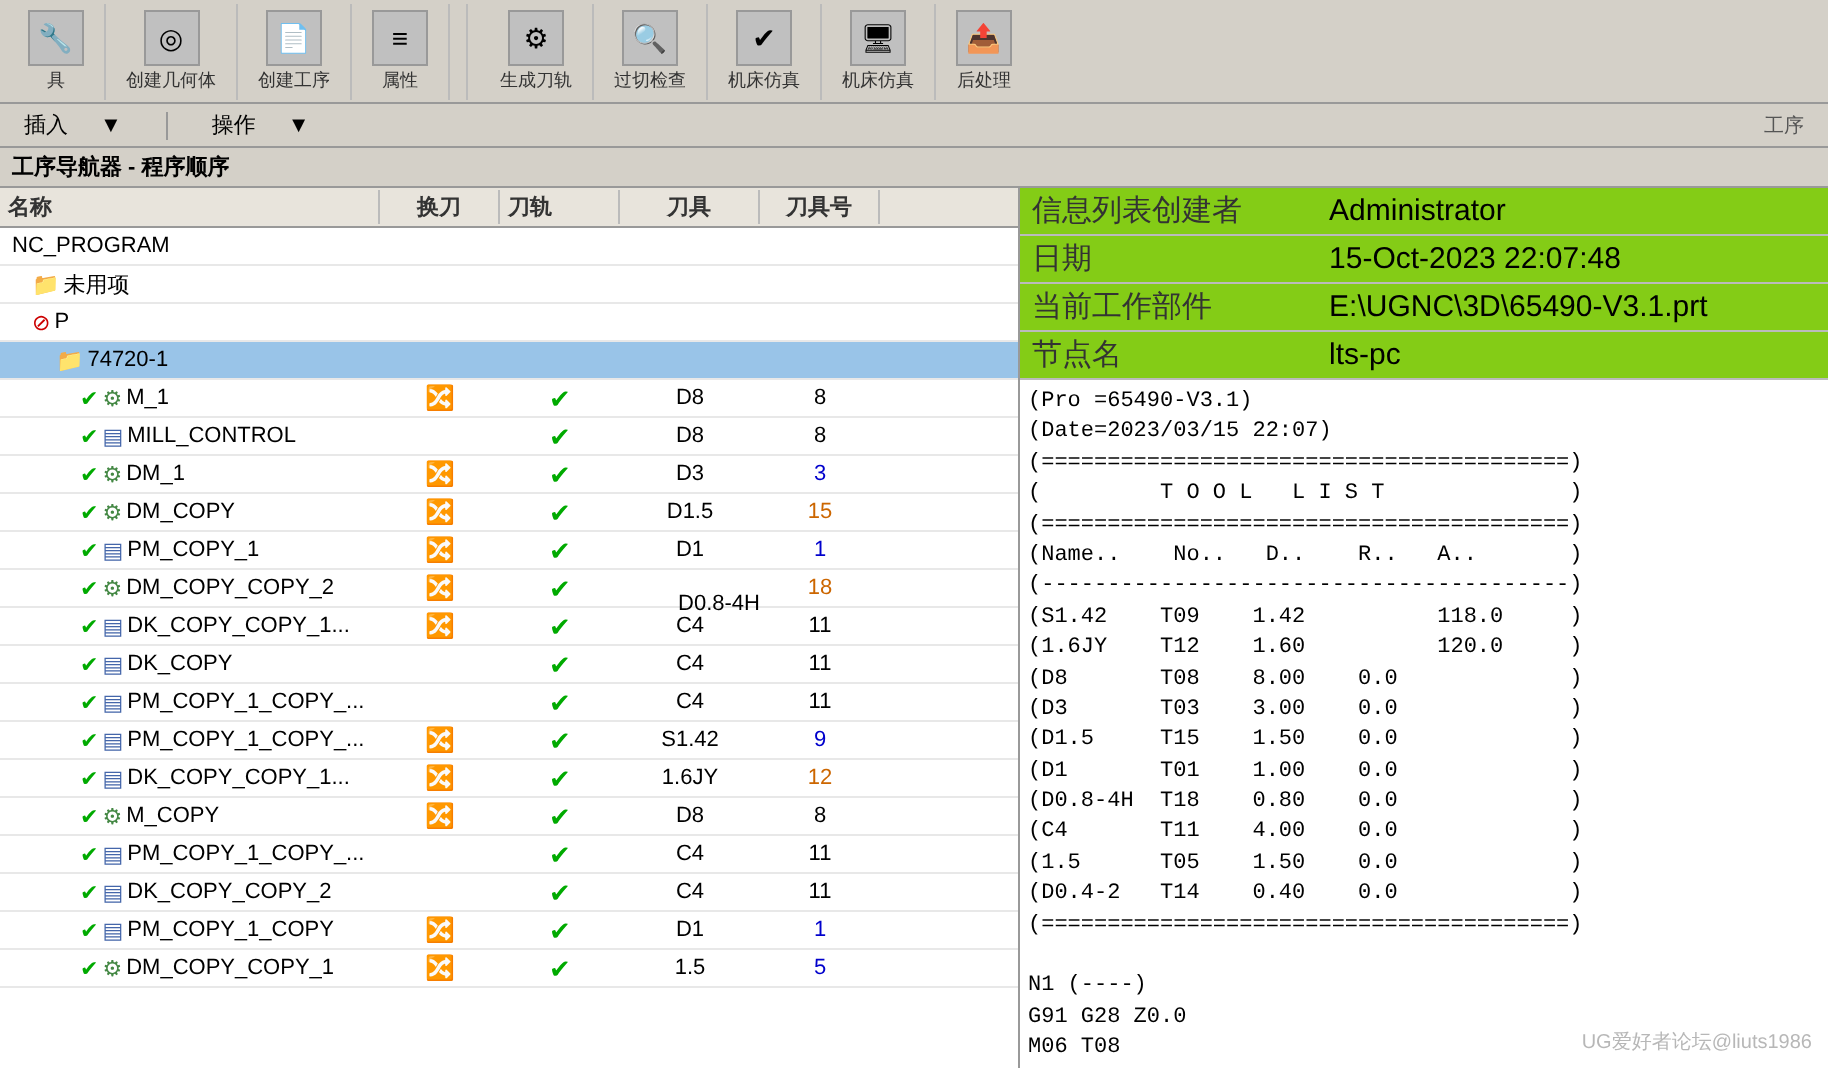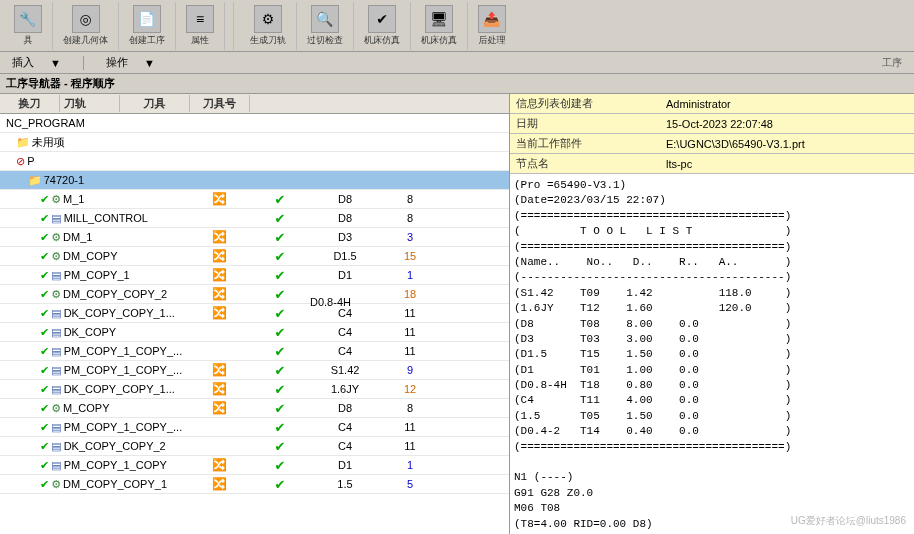--- a/index.html
+++ b/index.html
@@ -162,22 +162,22 @@
       flex: 1;
       background: #fff;
       display: flex;
       flex-direction: column;
       overflow: hidden;
     }
 
     .info-table {
       width: 100%;
       border-collapse: collapse;
-      font-size: 11px;
-      background: #fef9c3;
+      font-size: 15px;
+      background: #84cc16;
       border-bottom: 1px solid #999;
     }
     .info-table td {
       padding: 2px 6px;
       border-bottom: 1px solid #bbb;
       vertical-align: middle;
     }
     .info-label { color: #333; font-weight: normal; white-space: nowrap; }
     .info-value { color: #000; }
 
@@ -269,20 +269,21 @@
 </div>
 
 <div class="section-header">
   <span>工序导航器 - 程序顺序</span>
 </div>
 
 <div class="main-content">
 
   <div class="left-panel">
     <div class="nav-header">
+      <div class="nav-col name-col">名称</div>
       <div class="nav-col changecutter-col">换刀</div>
       <div class="nav-col toolpath-col">刀轨</div>
       <div class="nav-col tool-col">刀具</div>
       <div class="nav-col toolno-col">刀具号</div>
     </div>
     <div class="nav-list">
 
     <div class="nav-row">
           <div class="name-cell" style="padding-left: 4px;">
             <span style="display: flex; align-items: center;">
@@ -421,21 +422,21 @@
               <span style="margin-right: 2px; font-size: 11px; color: rgb(68, 136, 68);">⚙</span>
               <span>DM_COPY_COPY_2</span>
             </span>
           </div>
           <div class="changecutter-cell" style="width: 60px;">
             <span style="color:#4466aa; font-size:12px;">🔀</span>
           </div>
           <div class="toolpath-cell" style="width: 60px;">
             <span style="color:#00aa00; font-size:13px;">✔</span>
           </div>
-          <div class="tool-cell" style="width: 70px; text-align: left; margin-top: 16px;">D0.8-4H</div>
+          <div class="tool-cell" style="width: 70px; text-align: right; margin-top: 16px;">D0.8-4H</div>
           <div class="toolno-cell" style="width: 60px; text-align: center; color: rgb(204, 102, 0);">18</div>
         </div>
         <div class="nav-row">
           <div class="name-cell" style="padding-left: 40px;">
             <span style="display: flex; align-items: center;">
               <span style="color: rgb(0, 170, 0); margin-right: 2px; font-size: 11px;">✔</span>
               <span style="margin-right: 2px; font-size: 11px; color: rgb(68, 102, 170);">▤</span>
               <span>DK_COPY_COPY_1...</span>
             </span>
           </div>

